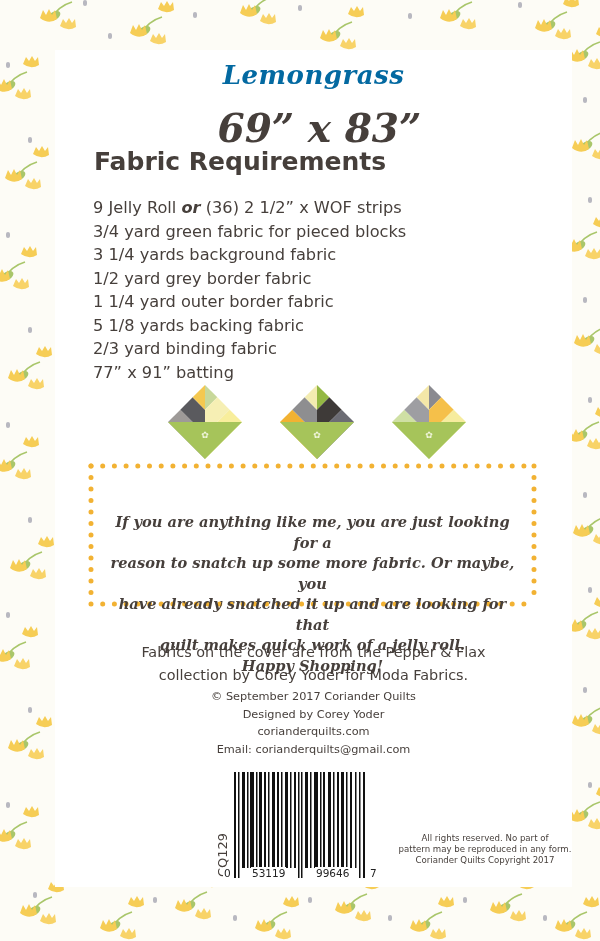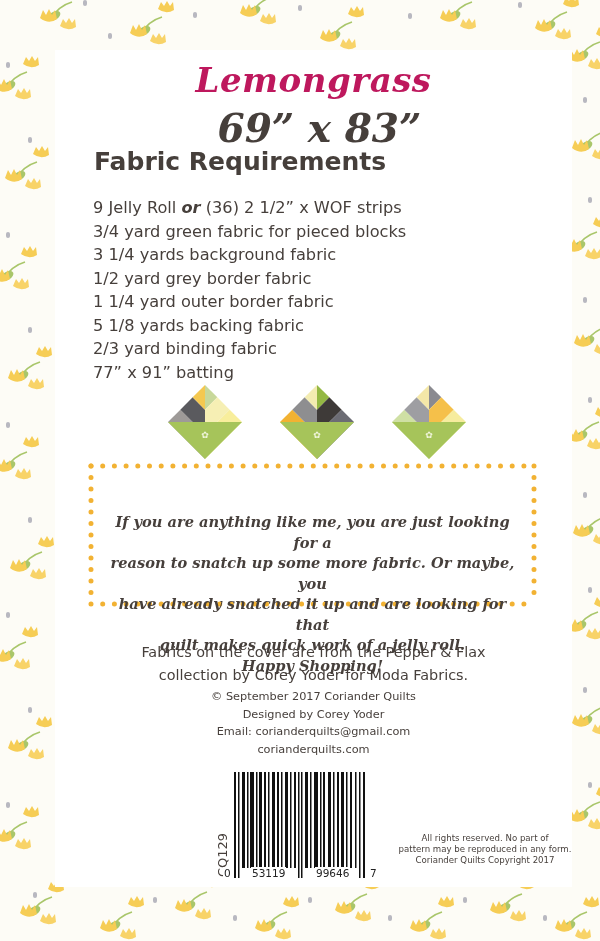--- a/index.html
+++ b/index.html
@@ -10,21 +10,21 @@
     color: #463f3b;
   }
   .bg-pattern { position: absolute; inset: 0; }
   .panel {
     position: absolute; left: 55px; top: 50px; width: 517px; height: 837px;
     background: #ffffff;
   }
   .title {
     position: absolute; left: 0; right: 0; top: 10px; text-align: center;
     font-family: "DejaVu Serif", serif; font-style: italic; font-weight: bold;
-    font-size: 34px; letter-spacing: 0.5px; color: #be185d;
+    font-size: 26px; letter-spacing: 0.5px; color: #0369a1;
   }
   .dims {
     position: absolute; left: 12px; right: 0; top: 55px; text-align: center;
     font-family: "DejaVu Serif", serif; font-style: italic; font-weight: bold;
     font-size: 39px; color: #463f3b;
   }
   .req-heading {
     position: absolute; left: 39px; top: 97px;
     font-family: "DejaVu Sans", sans-serif; font-weight: bold; font-size: 25px;
     color: #463f3b;
@@ -223,22 +223,22 @@
   </div>
 
   <div class="fabrics-note">
     <div>Fabrics on the cover are from the Pepper &amp; Flax</div>
     <div>collection by Corey Yoder for Moda Fabrics.</div>
   </div>
 
   <div class="credits">
     <div>© September 2017 Coriander Quilts</div>
     <div>Designed by Corey Yoder</div>
+    <div>corianderquilts.com</div>
     <div>Email: corianderquilts@gmail.com</div>
-    <div>corianderquilts.com</div>
   </div>
 
   <div class="barcode-wrap">
     <div class="sku">CQ129</div>
     <svg style="position:absolute;left:29px;top:7px" width="133" height="106" viewBox="0 0 133 106" xmlns="http://www.w3.org/2000/svg">
       <g fill="#111">
         <rect x="0" y="0" width="2" height="106"></rect>
           <rect x="4" y="0" width="1.5" height="106"></rect>
         <rect x="8" y="0" width="3" height="96"></rect>
           <rect x="13" y="0" width="1.5" height="96"></rect>

